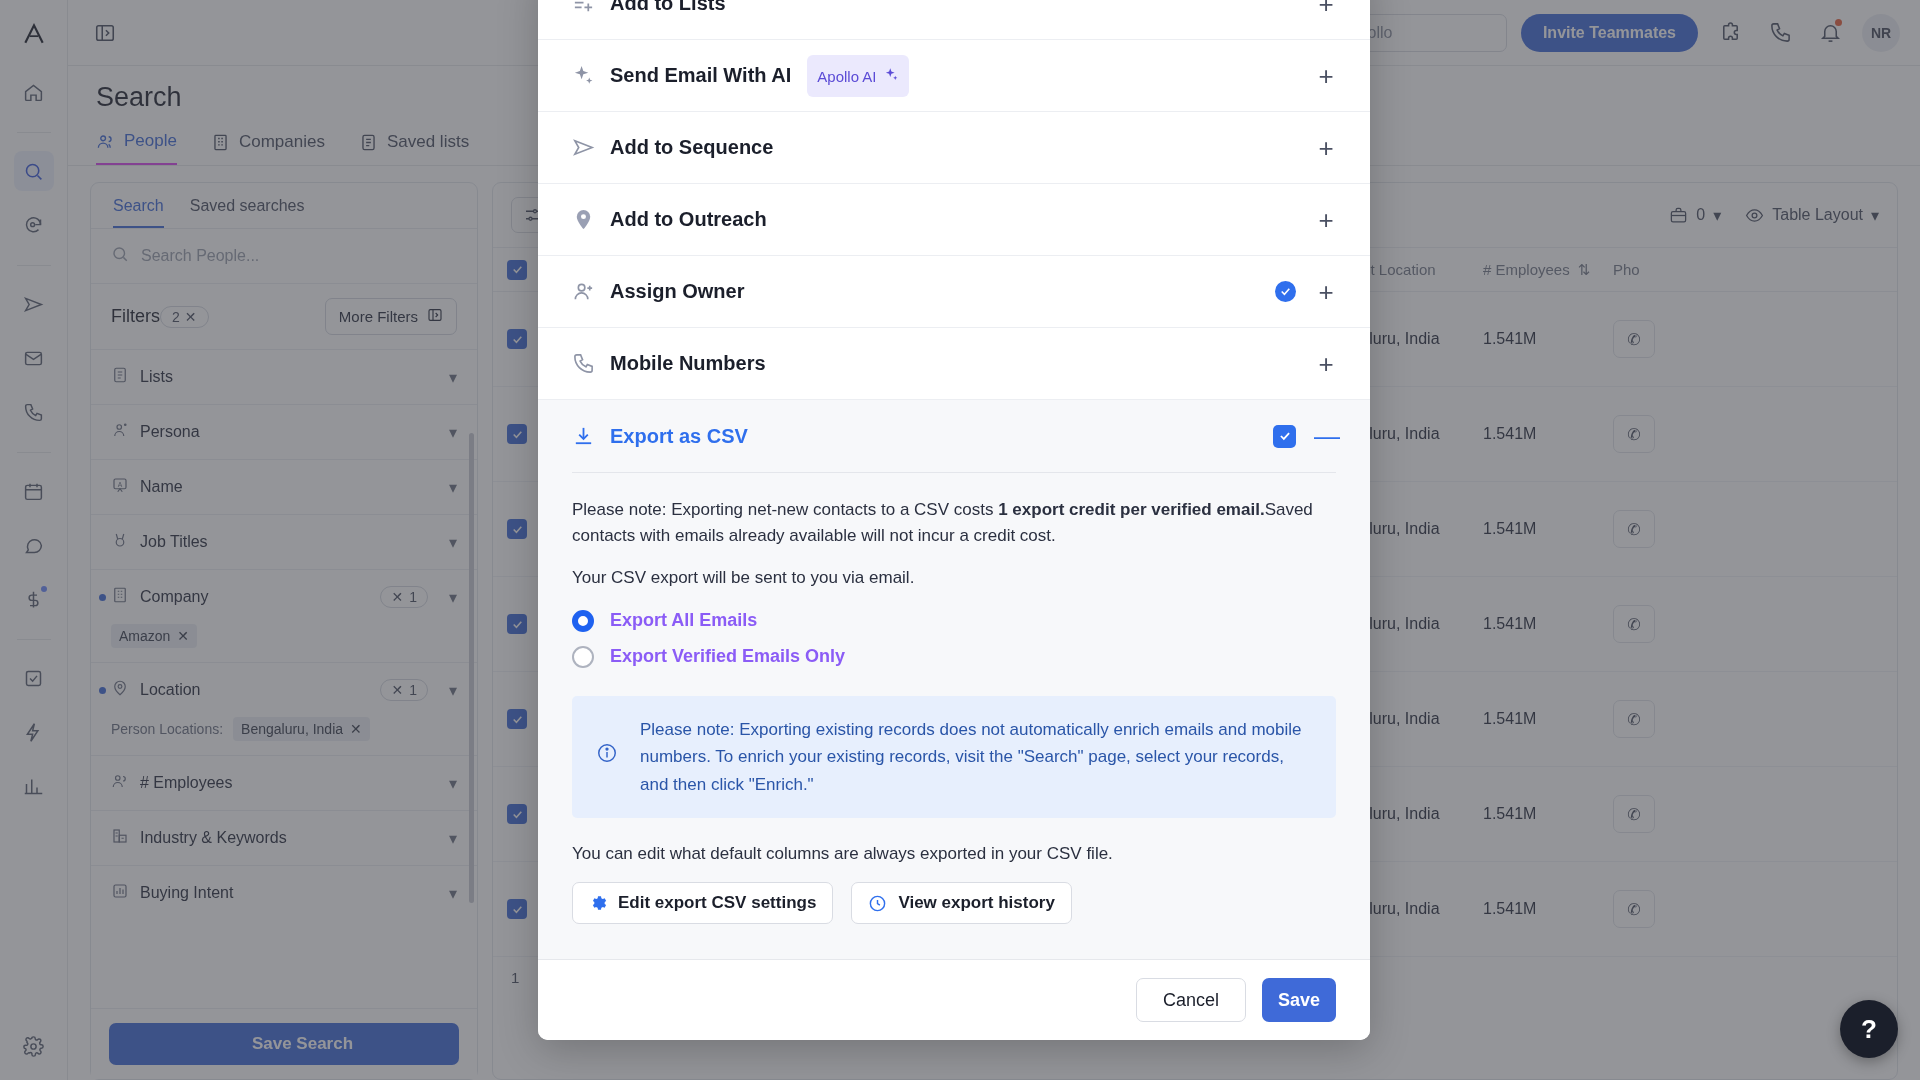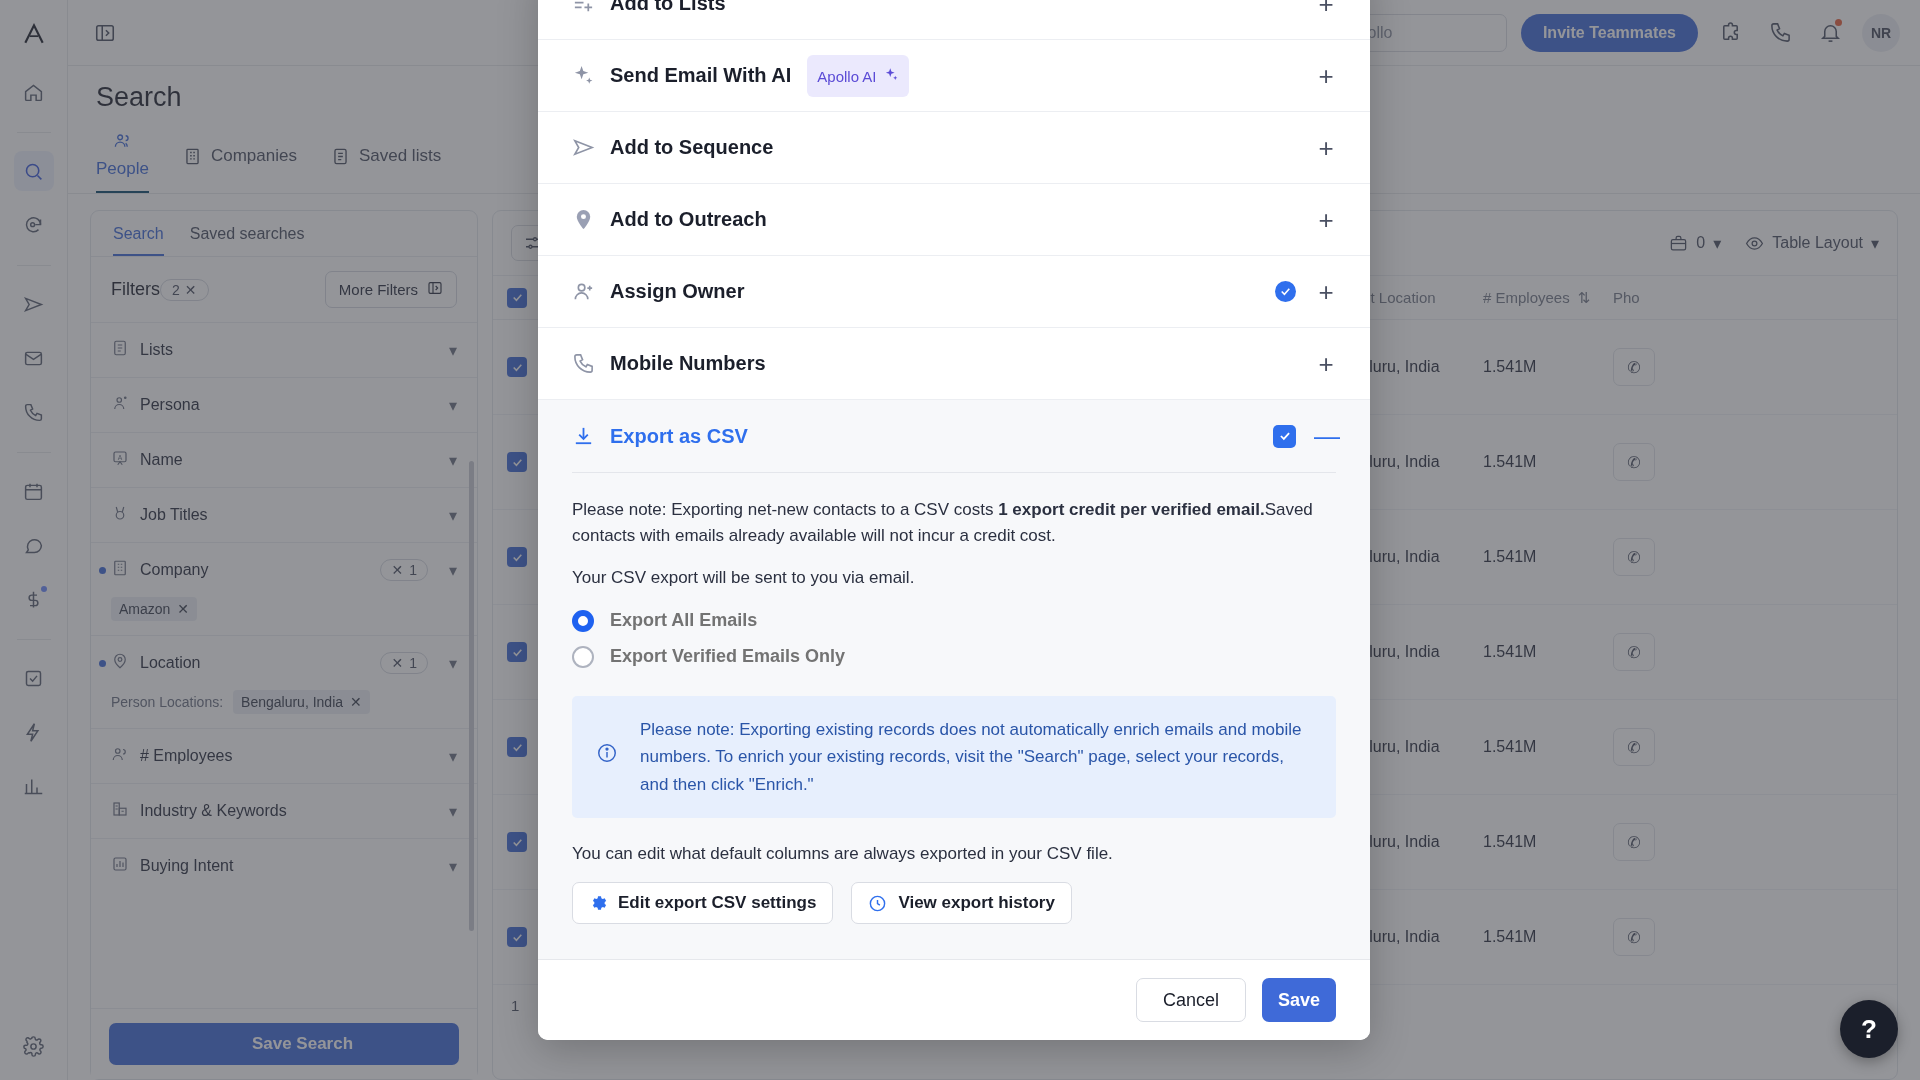--- a/index.html
+++ b/index.html
@@ -63,21 +63,21 @@
     width: 38px; height: 38px; border-radius: 50%; background: #eceef3;
     color: #454b5c; font-size: 14px; font-weight: 600;
     display: flex; align-items: center; justify-content: center;
   }
 
   .page-head { padding: 16px 28px 0 28px; }
   .page-title { font-size: 27px; font-weight: 400; color: #1f2330; }
 
   .tabs-row { display: flex; gap: 34px; padding: 18px 28px 0 28px; border-bottom: 1px solid #e6e8ec; }
   .tab { display: flex; align-items: center; gap: 9px; padding-bottom: 12px; color: #4b5163; font-size: 17px; }
-  .tab.active { color: #3f6ad8; border-bottom: 2px solid #0c4a6e; flex-direction: column; }
+  .tab.active { color: #3f6ad8; border-bottom: 2px solid #d946ef; }
   .tab .tico { display:flex; align-items:center;}
 
   .content-row { flex: 1 1 auto; display: flex; min-height: 0; padding: 16px 22px 0 22px; gap: 14px;}
 
   
   .filters-panel {
     width: 388px; flex: 0 0 388px;
     border: 1px solid #e3e6ec; border-radius: 9px; background: #fff;
     display: flex; flex-direction: column; min-height: 0;
     position: relative;
@@ -173,21 +173,21 @@
   .exp-sep { height: 1px; background: #e4e6eb; margin: 0 0 24px 0; }
   .note-p { font-size: 17px; line-height: 1.55; color: #2b3040; margin-bottom: 18px;}
   .note-p b { font-weight: 700; }
   .note-p2 { font-size: 17px; color: #2b3040; margin-bottom: 22px;}
   .radio-row { display: flex; align-items: center; gap: 16px; margin-bottom: 14px;}
   .radio {
     width: 22px; height: 22px; border-radius: 50%; border: 2px solid #aeb3bf;
     background: #fff; flex: 0 0 22px;
   }
   .radio.checked { border: 6px solid #1f62f0; background: #fff; }
-  .radio-label { font-size: 18px; font-weight: 700; color: #737373;}
+  .radio-label { font-size: 18px; font-weight: 700; color: #8b5cf6;}
   .callout {
     background: #e7effd; border-radius: 5px;
     display: flex; gap: 22px; padding: 20px 24px; margin: 14px 0 26px 0;
   }
   .callout-icon { flex: 0 0 22px; color: #3464c8; padding-top: 26px;}
   .callout-text { font-size: 17px; line-height: 1.62; color: #2a55a8;}
   .edit-note { font-size: 17px; color: #2b3040; margin-bottom: 18px;}
   .btn-row { display: flex; gap: 18px;}
   .ghost-btn {
     border: 1px solid #d9dce3; background: #fff; border-radius: 7px;
@@ -389,20 +389,29 @@
         <span>Saved lists</span>
       </div>
     </div>
 
     <div class="content-row">
 
       <div class="filters-panel">
         <div class="fp-tabs">
           <div class="fp-tab active"><span>Search</span></div>
           <div class="fp-tab"><span>Saved searches</span></div>
+        </div>
+        <div class="fp-search">
+          <span>
+            <svg width="18" height="18" viewBox="0 0 24 24" fill="none" stroke="currentColor" stroke-width="1.9">
+                <circle cx="11" cy="11" r="7"></circle>
+                <path d="M16.5 16.5L21 21"></path>
+              </svg>
+          </span>
+          <span>Search People...</span>
         </div>
         <div class="fp-filters-row">
           <span class="fp-filters-label">Filters</span>
           <span class="fp-count-pill">
             <span>2</span>
             <span>✕</span>
           </span>
           <span class="fp-more">
             <span>More Filters</span>
             <span>

